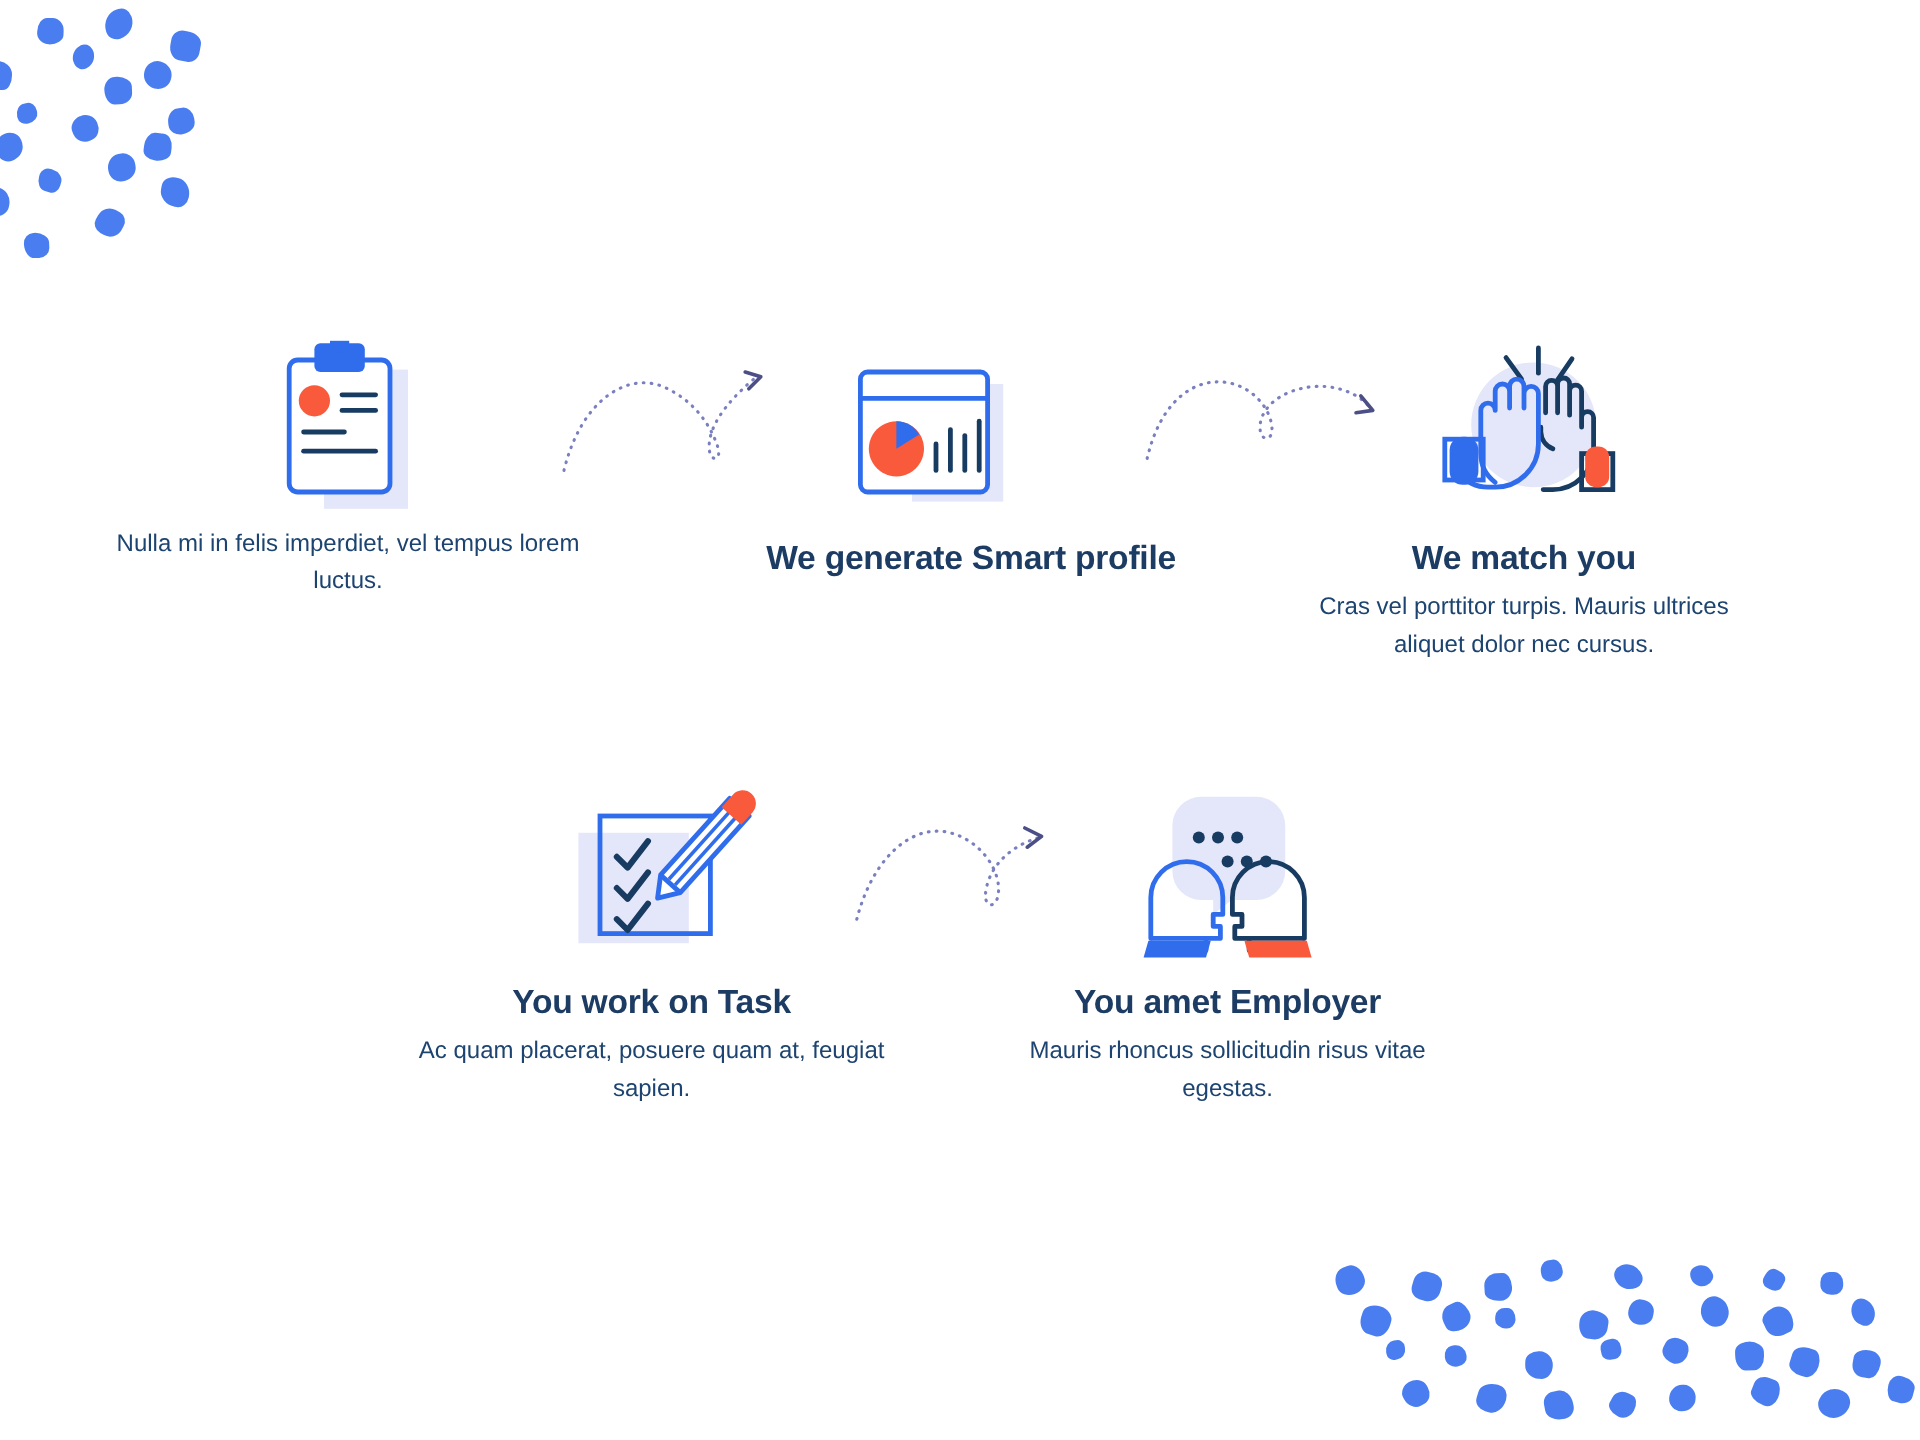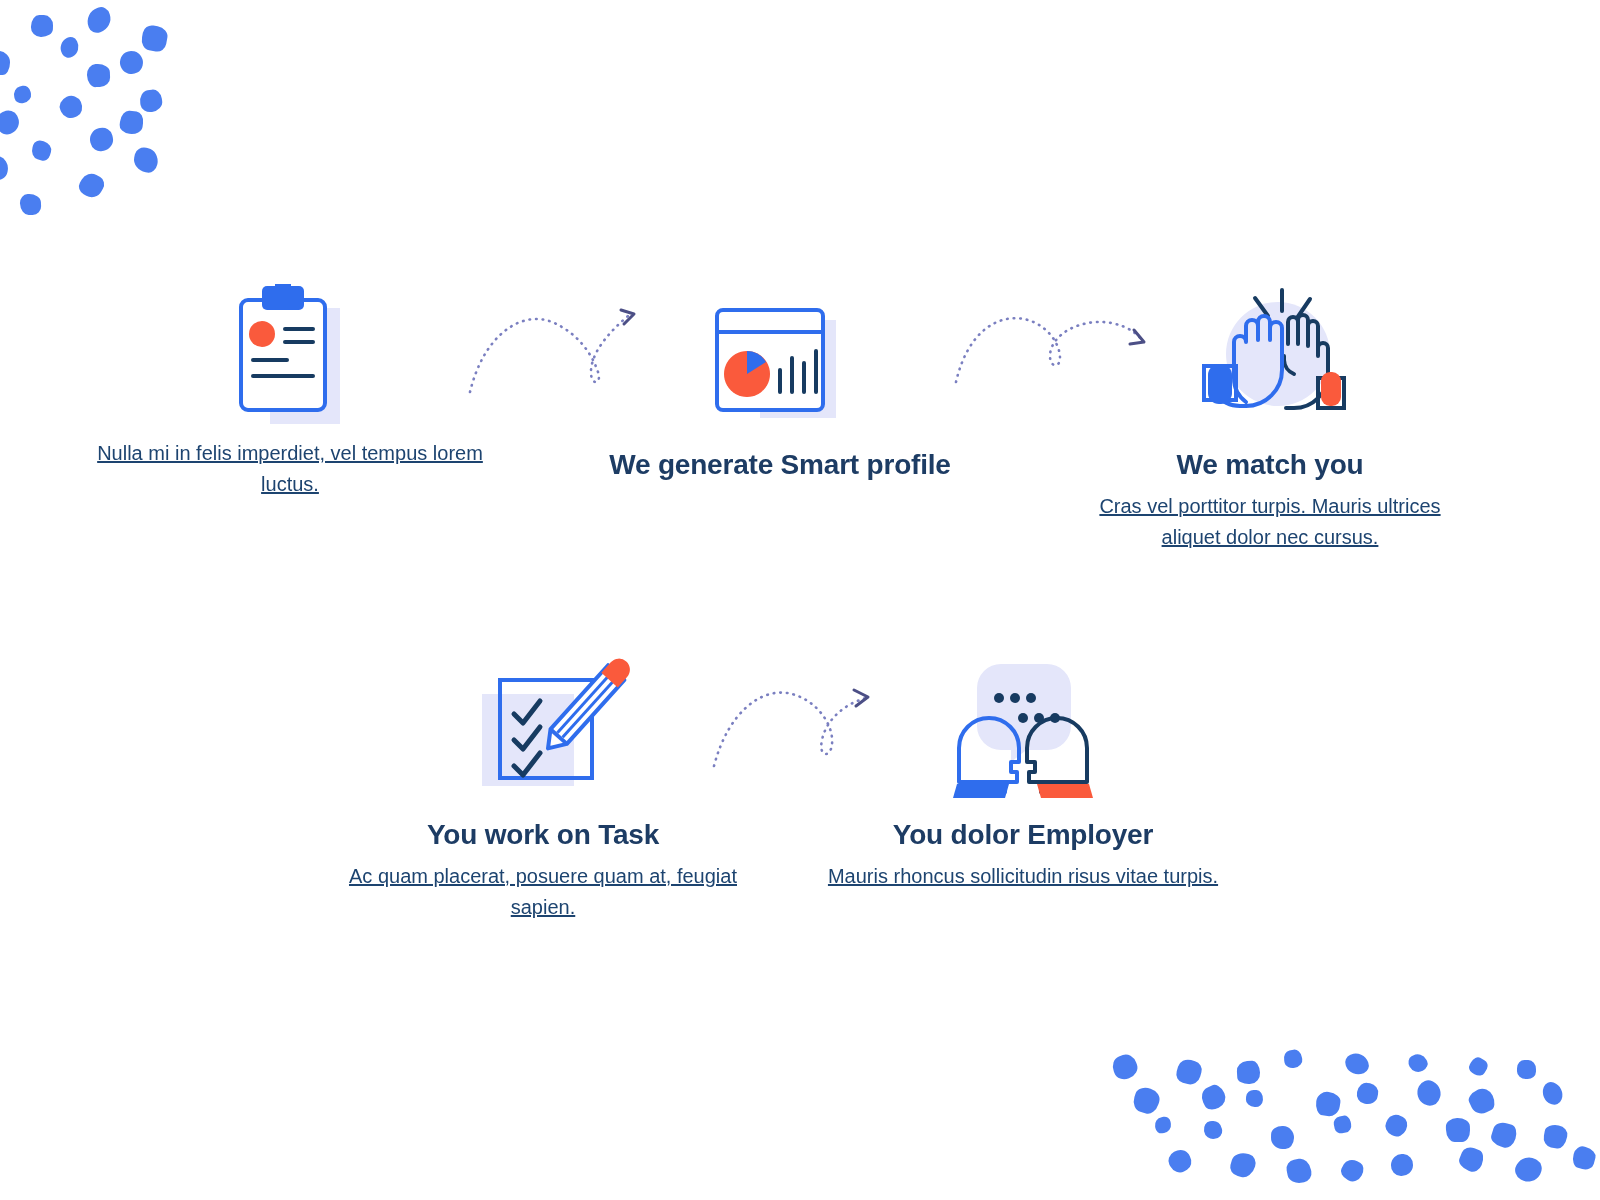--- a/index.html
+++ b/index.html
@@ -56,26 +56,25 @@
     margin-top: 22px;
     line-height: 1.1;
     white-space: nowrap;
   }
   .step-desc {
     font-size: 20px;
     font-weight: normal;
     color: #1d4470;
     line-height: 1.55;
     margin-top: 10px;
-    text-decoration: underline;
   }
 
   
   .step-1 { left: 90px;   top: 278px;  width: 400px; }
-  .step-2 { left: 580px;  top: 278px;  width: 400px; }
+  .step-2 { left: 580px;  top: 278px;  width: 400px; text-align: right; }
   .step-3 { left: 1070px; top: 278px;  width: 400px; }
   
   .step-4 { left: 343px;  top: 648px;  width: 400px; }
   .step-5 { left: 823px;  top: 648px;  width: 400px; }
 
   
   .connector {
     position: absolute;
     pointer-events: none;
   }
@@ -249,22 +248,22 @@
 
         <path d="M6 120 v-34 a30 30 0 0 1 60 0 v14 h-8 v10 h6 v10 h-12 v10" fill="none" stroke="#2f6ded" stroke-width="4" stroke-linejoin="round" stroke-linecap="round"></path>
         <path d="M6 120 h46" fill="none" stroke="#2f6ded" stroke-width="4"></path>
         <path d="M4 122 h52 l-4 14 h-52 z" fill="#2f6ded"></path>
 
         <path d="M134 120 v-34 a30 30 0 0 0 -60 0 v14 h8 v10 h-6 v10 h12 v10" fill="none" stroke="#173b61" stroke-width="4" stroke-linejoin="round" stroke-linecap="round"></path>
         <path d="M134 120 h-46" fill="none" stroke="#173b61" stroke-width="4"></path>
         <path d="M136 122 h-52 l4 14 h52 z" fill="#fa5a3c"></path>
       </svg>
     </div>
-    <div class="step-title">You dolor Employer</div>
-    <div class="step-desc">Mauris rhoncus sollicitudin risus vitae turpis.</div>
+    <div class="step-title">You amet Employer</div>
+    <div class="step-desc">Mauris rhoncus sollicitudin risus vitae egestas.</div>
   </div>
 
   <div class="connector conn-1">
     <svg width="190" height="110" viewBox="0 0 190 110">
       <path d="M18 104 C 32 46, 70 22, 100 34 C 126 45, 140 66, 146 84
                C 150 96, 140 98, 139 86 C 138 70, 150 50, 176 28" fill="none" stroke="#7a7fc0" stroke-width="2.6" stroke-linecap="round" stroke-dasharray="0.6 6"></path>
       <path d="M169 22 L182 26 L172 36" fill="none" stroke="#4c4f86" stroke-width="3" stroke-linecap="round" stroke-linejoin="round"></path>
     </svg>
   </div>
 

